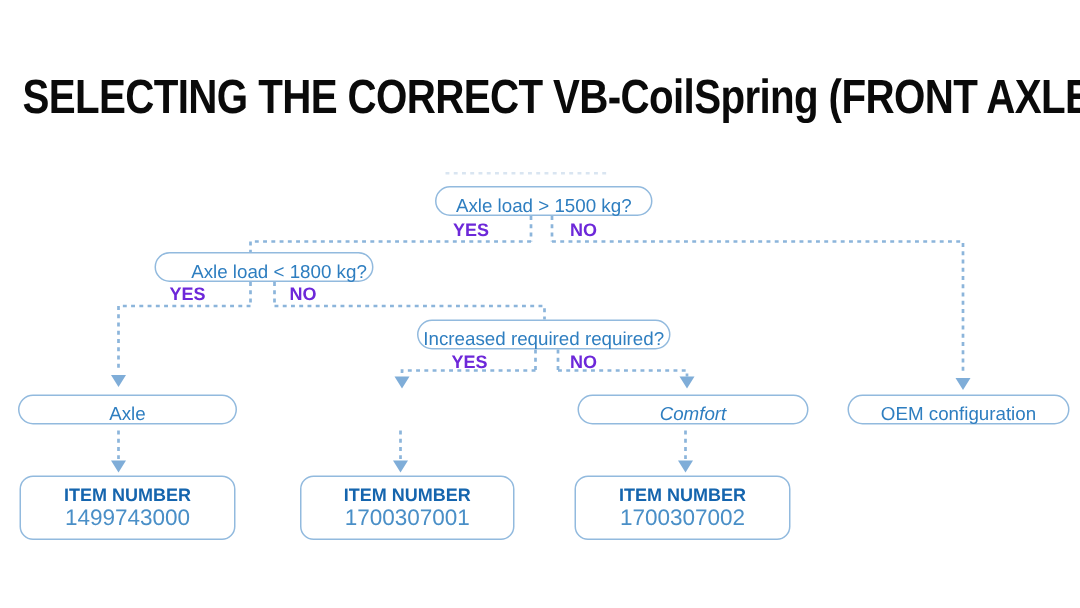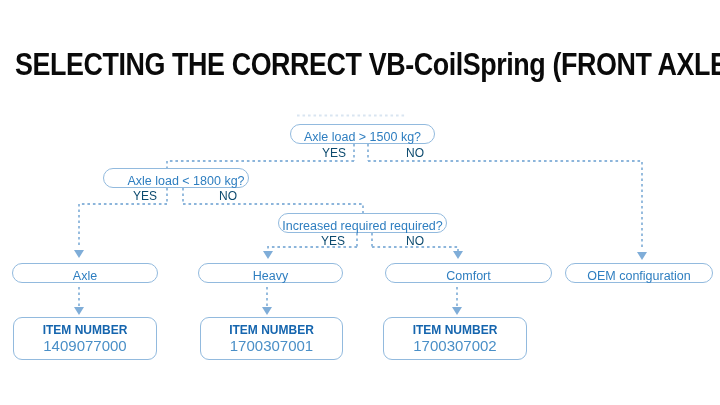--- a/index.html
+++ b/index.html
@@ -13,22 +13,22 @@
     white-space:nowrap;transform:scaleX(0.84);transform-origin:0 0;
   }
   svg.wires{position:absolute;left:0;top:0;}
   .pill{
     position:absolute;height:20px;border:1.5px solid #92bade;border-radius:11px;
     background:#fff;display:flex;align-items:flex-end;justify-content:center;
     box-sizing:border-box;
   }
   .pill .q{font-size:12.5px;color:#2e7ec0;white-space:nowrap;line-height:1;}
   .yn{
-    position:absolute;width:44px;text-align:right;
-    font-size:12px;font-weight:normal;color:#0c4a6e;line-height:1;
+    position:absolute;width:44px;text-align:left;
+    font-size:12px;font-weight:bold;color:#6d28d9;line-height:1;
   }
   .itembox{
     position:absolute;top:317px;height:43px;border:1.5px solid #92bade;border-radius:9px;
     background:#fff;box-sizing:border-box;display:flex;flex-direction:column;
     align-items:center;justify-content:center;gap:2px;
   }
   .itembox .ilabel{font-size:12px;font-weight:bold;color:#1565ae;line-height:1;}
   .itembox .ivalue{font-size:15px;color:#4a8fc7;line-height:1;}
 </style>
 </head>
@@ -82,33 +82,30 @@
 
   <div class="pill" style="left:278px;top:213px;width:169px;">
     <span class="q">Increased required required?</span>
   </div>
   <div class="yn" style="left:301px;top:235px;">YES</div>
   <div class="yn" style="left:380px;top:235px;">NO</div>
 
   <div class="pill" style="left:12px;top:263px;width:146px;">
     <span class="q">Axle</span>
   </div>
-  <div class="pill" style="left:198px;top:263px;width:145px;">
-    <span class="q">Heavy</span>
-  </div>
-  <div class="pill" style="left:385px;top:263px;width:167px;">
+  <div class="pill" style="left:385px;top:263px;width:154px;font-style:italic;">
     <span class="q">Comfort</span>
   </div>
   <div class="pill" style="left:565px;top:263px;width:148px;">
     <span class="q">OEM configuration</span>
   </div>
 
   <div class="itembox" style="left:13px;width:144px;">
     <div class="ilabel">ITEM NUMBER</div>
-    <div class="ivalue">1409077000</div>
+    <div class="ivalue">1499743000</div>
   </div>
   <div class="itembox" style="left:200px;width:143px;">
     <div class="ilabel">ITEM NUMBER</div>
     <div class="ivalue">1700307001</div>
   </div>
   <div class="itembox" style="left:383px;width:144px;">
     <div class="ilabel">ITEM NUMBER</div>
     <div class="ivalue">1700307002</div>
   </div>
 

